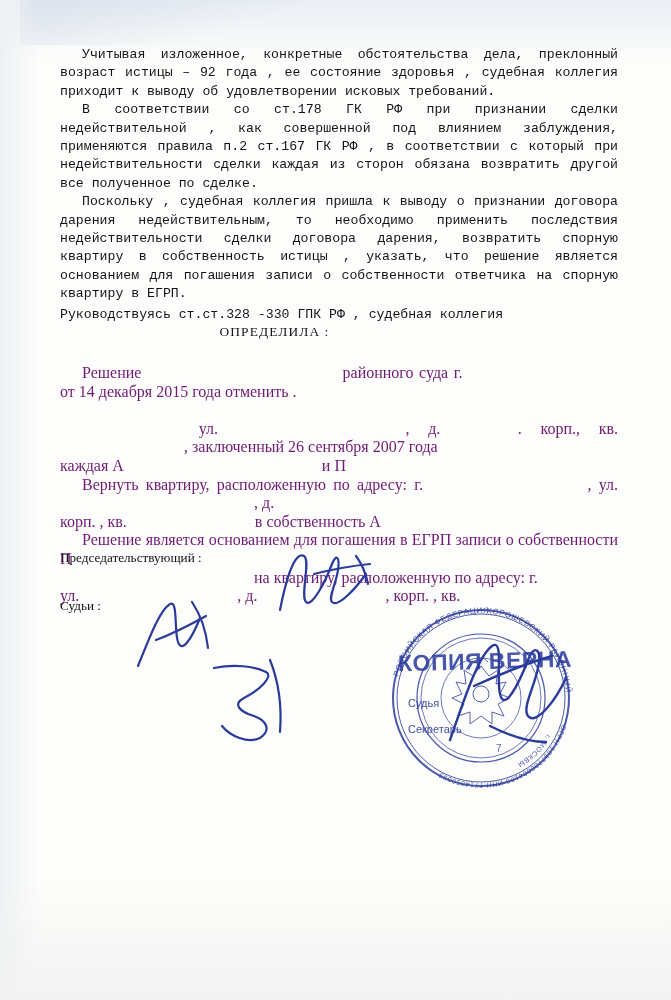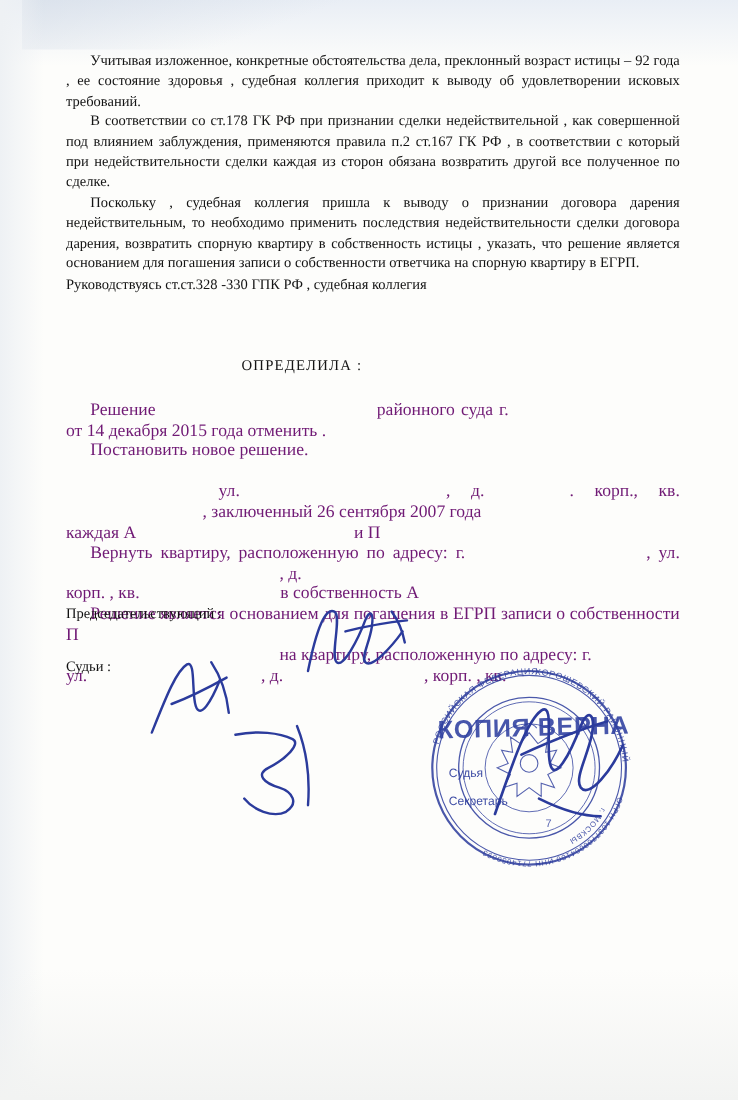--- a/index.html
+++ b/index.html
@@ -58,20 +58,21 @@
     width: 558px;
     font-size: 13.2px;
     line-height: 18.4px;
     text-align: justify;
     color: #141414;
   }
   .para {
     margin: 0 0 0 0;
     text-indent: 22px;
     text-align: justify;
+    font-family: Liberation Mono, monospace;
   }
   .para.noindent {
     text-indent: 0;
   }
   .ruling {
     margin-top: 2px;
     text-indent: 0;
   }
   .decision-title {
     position: absolute;
@@ -169,21 +170,20 @@
 
   <div class="operative">
     <div class="op-line">
       <span>Решение</span>
       <span class="gap-lg"></span>
       <span>районного суда г.</span>
       <span class="gap-md"></span>
       <span>от 14 декабря  2015 года отменить .</span>
     </div>
 
-    <div class="op-line">Постановить новое решение.</div>
 
     <div class="op-line">
       <br>
       <span class="gap-sm"></span>
       <span>ул.</span>
       <span class="gap-md"></span>
       <span>, д.</span>
       <span class="gap-xs"></span>
       <span>. корп., кв.</span>
       <span class="gap-sm"></span>

